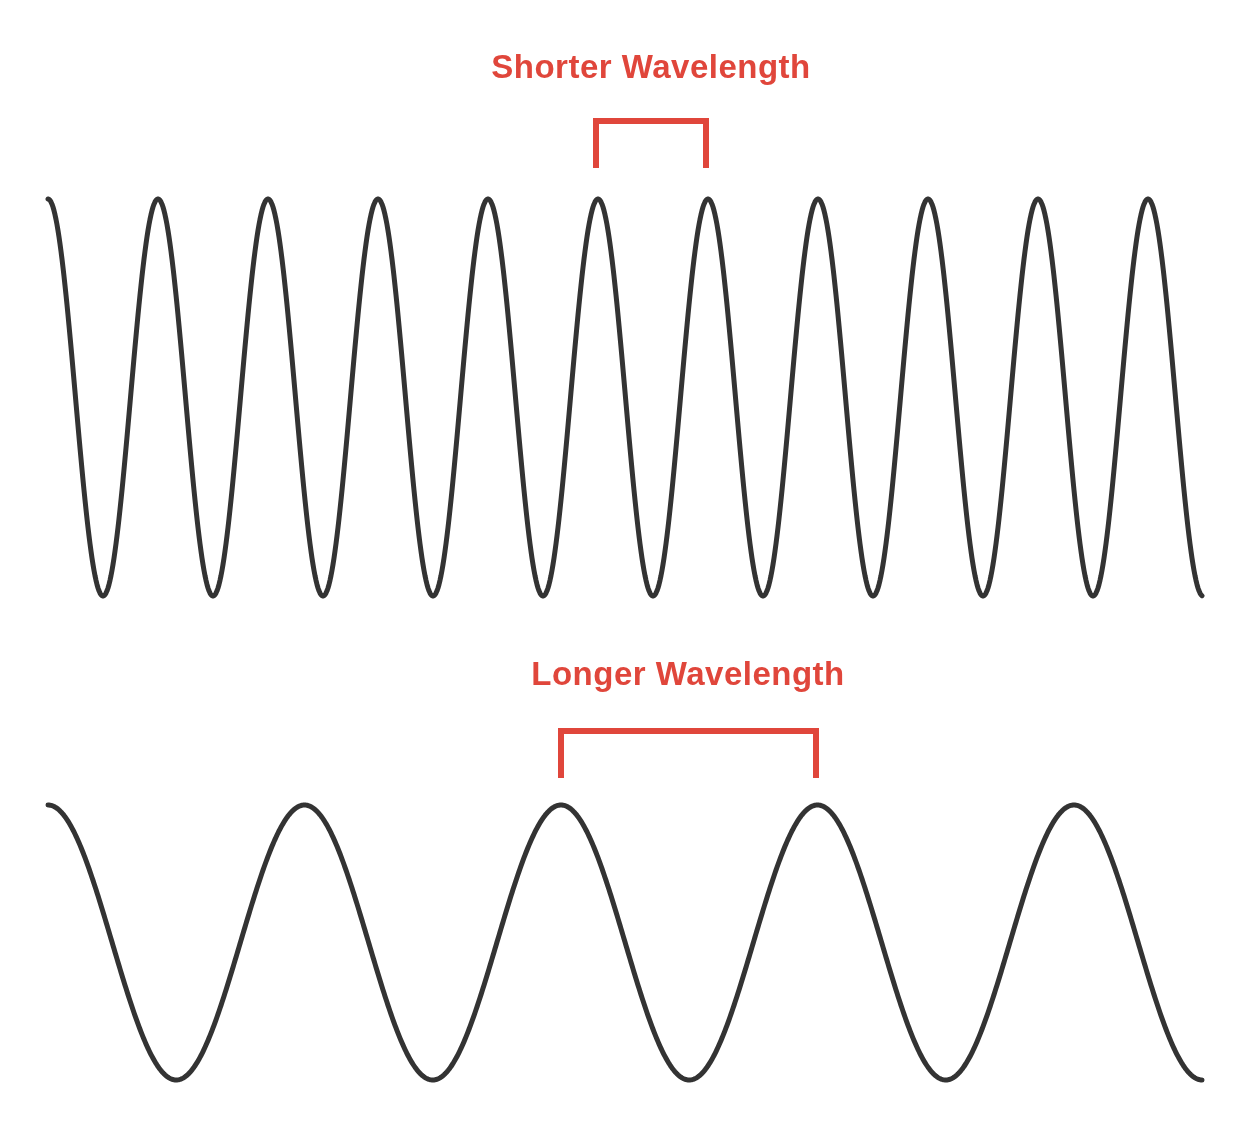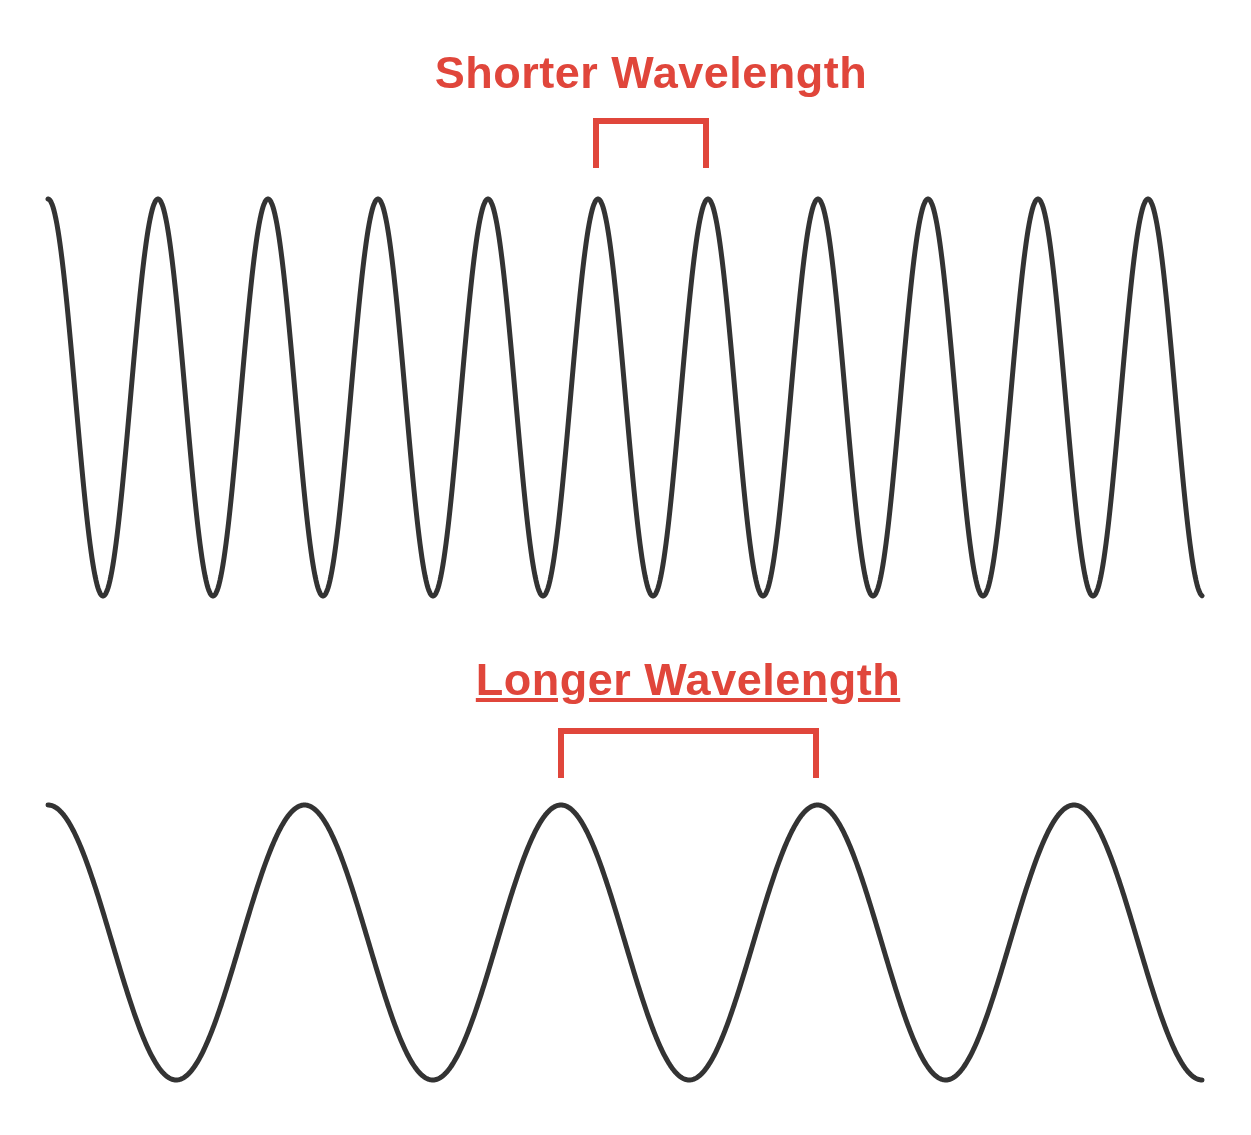--- a/index.html
+++ b/index.html
@@ -12,38 +12,38 @@
       height: 1135px;
       position: relative;
       overflow: hidden;
       font-family: "Liberation Sans", sans-serif;
     }
     .label {
       position: absolute;
       color: #E0463B;
       font-family: "Liberation Sans", sans-serif;
       font-weight: bold;
-      font-size: 45px;
+      font-size: 33px;
       line-height: 1;
       white-space: nowrap;
       letter-spacing: 0.5px;
       transform: translateX(-50%);
     }
     #label-short { left: 651px; top: 50px; }
     #label-long  { left: 688px; top: 657px; }
     svg.stage {
       position: absolute;
       left: 0;
       top: 0;
     }
   </style>
 </head>
 <body>
 
 <div id="label-short" class="label" style="color: rgb(224, 70, 59);">Shorter Wavelength</div>
-<div id="label-long" class="label" style="color: rgb(224, 70, 59); text-decoration: underline;">Longer Wavelength</div>
+<div id="label-long" class="label" style="color: rgb(224, 70, 59);">Longer Wavelength</div>
 
 <svg class="stage" width="1251" height="1135" viewBox="0 0 1251 1135">
   <path id="bracket-0" fill="none" stroke-width="6" stroke-linecap="butt" stroke-linejoin="miter" d="M596 168 L596 121 L706 121 L706 168" stroke="#E0463B"></path>
   <path id="wave-0" fill="none" stroke-linecap="round" stroke-linejoin="round" d="M48 199.00 L49 199.32 L50 200.29 L51 201.91 L52 204.16 L53 207.04 L54 210.54 L55 214.66 L56 219.37 L57 224.66 L58 230.51 L59 236.91 L60 243.83 L61 251.26 L62 259.16 L63 267.51 L64 276.29 L65 285.46 L66 295.00 L67 304.87 L68 315.04 L69 325.48 L70 336.16 L71 347.04 L72 358.08 L73 369.25 L74 380.51 L75 391.83 L76 403.17 L77 414.49 L78 425.75 L79 436.92 L80 447.96 L81 458.84 L82 469.52 L83 479.96 L84 490.13 L85 500.00 L86 509.54 L87 518.71 L88 527.49 L89 535.84 L90 543.74 L91 551.17 L92 558.09 L93 564.49 L94 570.34 L95 575.63 L96 580.34 L97 584.46 L98 587.96 L99 590.84 L100 593.09 L101 594.71 L102 595.68 L103 596.00 L104 595.68 L105 594.71 L106 593.09 L107 590.84 L108 587.96 L109 584.46 L110 580.34 L111 575.63 L112 570.34 L113 564.49 L114 558.09 L115 551.17 L116 543.74 L117 535.84 L118 527.49 L119 518.71 L120 509.54 L121 500.00 L122 490.13 L123 479.96 L124 469.52 L125 458.84 L126 447.96 L127 436.92 L128 425.75 L129 414.49 L130 403.17 L131 391.83 L132 380.51 L133 369.25 L134 358.08 L135 347.04 L136 336.16 L137 325.48 L138 315.04 L139 304.87 L140 295.00 L141 285.46 L142 276.29 L143 267.51 L144 259.16 L145 251.26 L146 243.83 L147 236.91 L148 230.51 L149 224.66 L150 219.37 L151 214.66 L152 210.54 L153 207.04 L154 204.16 L155 201.91 L156 200.29 L157 199.32 L158 199.00 L159 199.32 L160 200.29 L161 201.91 L162 204.16 L163 207.04 L164 210.54 L165 214.66 L166 219.37 L167 224.66 L168 230.51 L169 236.91 L170 243.83 L171 251.26 L172 259.16 L173 267.51 L174 276.29 L175 285.46 L176 295.00 L177 304.87 L178 315.04 L179 325.48 L180 336.16 L181 347.04 L182 358.08 L183 369.25 L184 380.51 L185 391.83 L186 403.17 L187 414.49 L188 425.75 L189 436.92 L190 447.96 L191 458.84 L192 469.52 L193 479.96 L194 490.13 L195 500.00 L196 509.54 L197 518.71 L198 527.49 L199 535.84 L200 543.74 L201 551.17 L202 558.09 L203 564.49 L204 570.34 L205 575.63 L206 580.34 L207 584.46 L208 587.96 L209 590.84 L210 593.09 L211 594.71 L212 595.68 L213 596.00 L214 595.68 L215 594.71 L216 593.09 L217 590.84 L218 587.96 L219 584.46 L220 580.34 L221 575.63 L222 570.34 L223 564.49 L224 558.09 L225 551.17 L226 543.74 L227 535.84 L228 527.49 L229 518.71 L230 509.54 L231 500.00 L232 490.13 L233 479.96 L234 469.52 L235 458.84 L236 447.96 L237 436.92 L238 425.75 L239 414.49 L240 403.17 L241 391.83 L242 380.51 L243 369.25 L244 358.08 L245 347.04 L246 336.16 L247 325.48 L248 315.04 L249 304.87 L250 295.00 L251 285.46 L252 276.29 L253 267.51 L254 259.16 L255 251.26 L256 243.83 L257 236.91 L258 230.51 L259 224.66 L260 219.37 L261 214.66 L262 210.54 L263 207.04 L264 204.16 L265 201.91 L266 200.29 L267 199.32 L268 199.00 L269 199.32 L270 200.29 L271 201.91 L272 204.16 L273 207.04 L274 210.54 L275 214.66 L276 219.37 L277 224.66 L278 230.51 L279 236.91 L280 243.83 L281 251.26 L282 259.16 L283 267.51 L284 276.29 L285 285.46 L286 295.00 L287 304.87 L288 315.04 L289 325.48 L290 336.16 L291 347.04 L292 358.08 L293 369.25 L294 380.51 L295 391.83 L296 403.17 L297 414.49 L298 425.75 L299 436.92 L300 447.96 L301 458.84 L302 469.52 L303 479.96 L304 490.13 L305 500.00 L306 509.54 L307 518.71 L308 527.49 L309 535.84 L310 543.74 L311 551.17 L312 558.09 L313 564.49 L314 570.34 L315 575.63 L316 580.34 L317 584.46 L318 587.96 L319 590.84 L320 593.09 L321 594.71 L322 595.68 L323 596.00 L324 595.68 L325 594.71 L326 593.09 L327 590.84 L328 587.96 L329 584.46 L330 580.34 L331 575.63 L332 570.34 L333 564.49 L334 558.09 L335 551.17 L336 543.74 L337 535.84 L338 527.49 L339 518.71 L340 509.54 L341 500.00 L342 490.13 L343 479.96 L344 469.52 L345 458.84 L346 447.96 L347 436.92 L348 425.75 L349 414.49 L350 403.17 L351 391.83 L352 380.51 L353 369.25 L354 358.08 L355 347.04 L356 336.16 L357 325.48 L358 315.04 L359 304.87 L360 295.00 L361 285.46 L362 276.29 L363 267.51 L364 259.16 L365 251.26 L366 243.83 L367 236.91 L368 230.51 L369 224.66 L370 219.37 L371 214.66 L372 210.54 L373 207.04 L374 204.16 L375 201.91 L376 200.29 L377 199.32 L378 199.00 L379 199.32 L380 200.29 L381 201.91 L382 204.16 L383 207.04 L384 210.54 L385 214.66 L386 219.37 L387 224.66 L388 230.51 L389 236.91 L390 243.83 L391 251.26 L392 259.16 L393 267.51 L394 276.29 L395 285.46 L396 295.00 L397 304.87 L398 315.04 L399 325.48 L400 336.16 L401 347.04 L402 358.08 L403 369.25 L404 380.51 L405 391.83 L406 403.17 L407 414.49 L408 425.75 L409 436.92 L410 447.96 L411 458.84 L412 469.52 L413 479.96 L414 490.13 L415 500.00 L416 509.54 L417 518.71 L418 527.49 L419 535.84 L420 543.74 L421 551.17 L422 558.09 L423 564.49 L424 570.34 L425 575.63 L426 580.34 L427 584.46 L428 587.96 L429 590.84 L430 593.09 L431 594.71 L432 595.68 L433 596.00 L434 595.68 L435 594.71 L436 593.09 L437 590.84 L438 587.96 L439 584.46 L440 580.34 L441 575.63 L442 570.34 L443 564.49 L444 558.09 L445 551.17 L446 543.74 L447 535.84 L448 527.49 L449 518.71 L450 509.54 L451 500.00 L452 490.13 L453 479.96 L454 469.52 L455 458.84 L456 447.96 L457 436.92 L458 425.75 L459 414.49 L460 403.17 L461 391.83 L462 380.51 L463 369.25 L464 358.08 L465 347.04 L466 336.16 L467 325.48 L468 315.04 L469 304.87 L470 295.00 L471 285.46 L472 276.29 L473 267.51 L474 259.16 L475 251.26 L476 243.83 L477 236.91 L478 230.51 L479 224.66 L480 219.37 L481 214.66 L482 210.54 L483 207.04 L484 204.16 L485 201.91 L486 200.29 L487 199.32 L488 199.00 L489 199.32 L490 200.29 L491 201.91 L492 204.16 L493 207.04 L494 210.54 L495 214.66 L496 219.37 L497 224.66 L498 230.51 L499 236.91 L500 243.83 L501 251.26 L502 259.16 L503 267.51 L504 276.29 L505 285.46 L506 295.00 L507 304.87 L508 315.04 L509 325.48 L510 336.16 L511 347.04 L512 358.08 L513 369.25 L514 380.51 L515 391.83 L516 403.17 L517 414.49 L518 425.75 L519 436.92 L520 447.96 L521 458.84 L522 469.52 L523 479.96 L524 490.13 L525 500.00 L526 509.54 L527 518.71 L528 527.49 L529 535.84 L530 543.74 L531 551.17 L532 558.09 L533 564.49 L534 570.34 L535 575.63 L536 580.34 L537 584.46 L538 587.96 L539 590.84 L540 593.09 L541 594.71 L542 595.68 L543 596.00 L544 595.68 L545 594.71 L546 593.09 L547 590.84 L548 587.96 L549 584.46 L550 580.34 L551 575.63 L552 570.34 L553 564.49 L554 558.09 L555 551.17 L556 543.74 L557 535.84 L558 527.49 L559 518.71 L560 509.54 L561 500.00 L562 490.13 L563 479.96 L564 469.52 L565 458.84 L566 447.96 L567 436.92 L568 425.75 L569 414.49 L570 403.17 L571 391.83 L572 380.51 L573 369.25 L574 358.08 L575 347.04 L576 336.16 L577 325.48 L578 315.04 L579 304.87 L580 295.00 L581 285.46 L582 276.29 L583 267.51 L584 259.16 L585 251.26 L586 243.83 L587 236.91 L588 230.51 L589 224.66 L590 219.37 L591 214.66 L592 210.54 L593 207.04 L594 204.16 L595 201.91 L596 200.29 L597 199.32 L598 199.00 L599 199.32 L600 200.29 L601 201.91 L602 204.16 L603 207.04 L604 210.54 L605 214.66 L606 219.37 L607 224.66 L608 230.51 L609 236.91 L610 243.83 L611 251.26 L612 259.16 L613 267.51 L614 276.29 L615 285.46 L616 295.00 L617 304.87 L618 315.04 L619 325.48 L620 336.16 L621 347.04 L622 358.08 L623 369.25 L624 380.51 L625 391.83 L626 403.17 L627 414.49 L628 425.75 L629 436.92 L630 447.96 L631 458.84 L632 469.52 L633 479.96 L634 490.13 L635 500.00 L636 509.54 L637 518.71 L638 527.49 L639 535.84 L640 543.74 L641 551.17 L642 558.09 L643 564.49 L644 570.34 L645 575.63 L646 580.34 L647 584.46 L648 587.96 L649 590.84 L650 593.09 L651 594.71 L652 595.68 L653 596.00 L654 595.68 L655 594.71 L656 593.09 L657 590.84 L658 587.96 L659 584.46 L660 580.34 L661 575.63 L662 570.34 L663 564.49 L664 558.09 L665 551.17 L666 543.74 L667 535.84 L668 527.49 L669 518.71 L670 509.54 L671 500.00 L672 490.13 L673 479.96 L674 469.52 L675 458.84 L676 447.96 L677 436.92 L678 425.75 L679 414.49 L680 403.17 L681 391.83 L682 380.51 L683 369.25 L684 358.08 L685 347.04 L686 336.16 L687 325.48 L688 315.04 L689 304.87 L690 295.00 L691 285.46 L692 276.29 L693 267.51 L694 259.16 L695 251.26 L696 243.83 L697 236.91 L698 230.51 L699 224.66 L700 219.37 L701 214.66 L702 210.54 L703 207.04 L704 204.16 L705 201.91 L706 200.29 L707 199.32 L708 199.00 L709 199.32 L710 200.29 L711 201.91 L712 204.16 L713 207.04 L714 210.54 L715 214.66 L716 219.37 L717 224.66 L718 230.51 L719 236.91 L720 243.83 L721 251.26 L722 259.16 L723 267.51 L724 276.29 L725 285.46 L726 295.00 L727 304.87 L728 315.04 L729 325.48 L730 336.16 L731 347.04 L732 358.08 L733 369.25 L734 380.51 L735 391.83 L736 403.17 L737 414.49 L738 425.75 L739 436.92 L740 447.96 L741 458.84 L742 469.52 L743 479.96 L744 490.13 L745 500.00 L746 509.54 L747 518.71 L748 527.49 L749 535.84 L750 543.74 L751 551.17 L752 558.09 L753 564.49 L754 570.34 L755 575.63 L756 580.34 L757 584.46 L758 587.96 L759 590.84 L760 593.09 L761 594.71 L762 595.68 L763 596.00 L764 595.68 L765 594.71 L766 593.09 L767 590.84 L768 587.96 L769 584.46 L770 580.34 L771 575.63 L772 570.34 L773 564.49 L774 558.09 L775 551.17 L776 543.74 L777 535.84 L778 527.49 L779 518.71 L780 509.54 L781 500.00 L782 490.13 L783 479.96 L784 469.52 L785 458.84 L786 447.96 L787 436.92 L788 425.75 L789 414.49 L790 403.17 L791 391.83 L792 380.51 L793 369.25 L794 358.08 L795 347.04 L796 336.16 L797 325.48 L798 315.04 L799 304.87 L800 295.00 L801 285.46 L802 276.29 L803 267.51 L804 259.16 L805 251.26 L806 243.83 L807 236.91 L808 230.51 L809 224.66 L810 219.37 L811 214.66 L812 210.54 L813 207.04 L814 204.16 L815 201.91 L816 200.29 L817 199.32 L818 199.00 L819 199.32 L820 200.29 L821 201.91 L822 204.16 L823 207.04 L824 210.54 L825 214.66 L826 219.37 L827 224.66 L828 230.51 L829 236.91 L830 243.83 L831 251.26 L832 259.16 L833 267.51 L834 276.29 L835 285.46 L836 295.00 L837 304.87 L838 315.04 L839 325.48 L840 336.16 L841 347.04 L842 358.08 L843 369.25 L844 380.51 L845 391.83 L846 403.17 L847 414.49 L848 425.75 L849 436.92 L850 447.96 L851 458.84 L852 469.52 L853 479.96 L854 490.13 L855 500.00 L856 509.54 L857 518.71 L858 527.49 L859 535.84 L860 543.74 L861 551.17 L862 558.09 L863 564.49 L864 570.34 L865 575.63 L866 580.34 L867 584.46 L868 587.96 L869 590.84 L870 593.09 L871 594.71 L872 595.68 L873 596.00 L874 595.68 L875 594.71 L876 593.09 L877 590.84 L878 587.96 L879 584.46 L880 580.34 L881 575.63 L882 570.34 L883 564.49 L884 558.09 L885 551.17 L886 543.74 L887 535.84 L888 527.49 L889 518.71 L890 509.54 L891 500.00 L892 490.13 L893 479.96 L894 469.52 L895 458.84 L896 447.96 L897 436.92 L898 425.75 L899 414.49 L900 403.17 L901 391.83 L902 380.51 L903 369.25 L904 358.08 L905 347.04 L906 336.16 L907 325.48 L908 315.04 L909 304.87 L910 295.00 L911 285.46 L912 276.29 L913 267.51 L914 259.16 L915 251.26 L916 243.83 L917 236.91 L918 230.51 L919 224.66 L920 219.37 L921 214.66 L922 210.54 L923 207.04 L924 204.16 L925 201.91 L926 200.29 L927 199.32 L928 199.00 L929 199.32 L930 200.29 L931 201.91 L932 204.16 L933 207.04 L934 210.54 L935 214.66 L936 219.37 L937 224.66 L938 230.51 L939 236.91 L940 243.83 L941 251.26 L942 259.16 L943 267.51 L944 276.29 L945 285.46 L946 295.00 L947 304.87 L948 315.04 L949 325.48 L950 336.16 L951 347.04 L952 358.08 L953 369.25 L954 380.51 L955 391.83 L956 403.17 L957 414.49 L958 425.75 L959 436.92 L960 447.96 L961 458.84 L962 469.52 L963 479.96 L964 490.13 L965 500.00 L966 509.54 L967 518.71 L968 527.49 L969 535.84 L970 543.74 L971 551.17 L972 558.09 L973 564.49 L974 570.34 L975 575.63 L976 580.34 L977 584.46 L978 587.96 L979 590.84 L980 593.09 L981 594.71 L982 595.68 L983 596.00 L984 595.68 L985 594.71 L986 593.09 L987 590.84 L988 587.96 L989 584.46 L990 580.34 L991 575.63 L992 570.34 L993 564.49 L994 558.09 L995 551.17 L996 543.74 L997 535.84 L998 527.49 L999 518.71 L1000 509.54 L1001 500.00 L1002 490.13 L1003 479.96 L1004 469.52 L1005 458.84 L1006 447.96 L1007 436.92 L1008 425.75 L1009 414.49 L1010 403.17 L1011 391.83 L1012 380.51 L1013 369.25 L1014 358.08 L1015 347.04 L1016 336.16 L1017 325.48 L1018 315.04 L1019 304.87 L1020 295.00 L1021 285.46 L1022 276.29 L1023 267.51 L1024 259.16 L1025 251.26 L1026 243.83 L1027 236.91 L1028 230.51 L1029 224.66 L1030 219.37 L1031 214.66 L1032 210.54 L1033 207.04 L1034 204.16 L1035 201.91 L1036 200.29 L1037 199.32 L1038 199.00 L1039 199.32 L1040 200.29 L1041 201.91 L1042 204.16 L1043 207.04 L1044 210.54 L1045 214.66 L1046 219.37 L1047 224.66 L1048 230.51 L1049 236.91 L1050 243.83 L1051 251.26 L1052 259.16 L1053 267.51 L1054 276.29 L1055 285.46 L1056 295.00 L1057 304.87 L1058 315.04 L1059 325.48 L1060 336.16 L1061 347.04 L1062 358.08 L1063 369.25 L1064 380.51 L1065 391.83 L1066 403.17 L1067 414.49 L1068 425.75 L1069 436.92 L1070 447.96 L1071 458.84 L1072 469.52 L1073 479.96 L1074 490.13 L1075 500.00 L1076 509.54 L1077 518.71 L1078 527.49 L1079 535.84 L1080 543.74 L1081 551.17 L1082 558.09 L1083 564.49 L1084 570.34 L1085 575.63 L1086 580.34 L1087 584.46 L1088 587.96 L1089 590.84 L1090 593.09 L1091 594.71 L1092 595.68 L1093 596.00 L1094 595.68 L1095 594.71 L1096 593.09 L1097 590.84 L1098 587.96 L1099 584.46 L1100 580.34 L1101 575.63 L1102 570.34 L1103 564.49 L1104 558.09 L1105 551.17 L1106 543.74 L1107 535.84 L1108 527.49 L1109 518.71 L1110 509.54 L1111 500.00 L1112 490.13 L1113 479.96 L1114 469.52 L1115 458.84 L1116 447.96 L1117 436.92 L1118 425.75 L1119 414.49 L1120 403.17 L1121 391.83 L1122 380.51 L1123 369.25 L1124 358.08 L1125 347.04 L1126 336.16 L1127 325.48 L1128 315.04 L1129 304.87 L1130 295.00 L1131 285.46 L1132 276.29 L1133 267.51 L1134 259.16 L1135 251.26 L1136 243.83 L1137 236.91 L1138 230.51 L1139 224.66 L1140 219.37 L1141 214.66 L1142 210.54 L1143 207.04 L1144 204.16 L1145 201.91 L1146 200.29 L1147 199.32 L1148 199.00 L1149 199.32 L1150 200.29 L1151 201.91 L1152 204.16 L1153 207.04 L1154 210.54 L1155 214.66 L1156 219.37 L1157 224.66 L1158 230.51 L1159 236.91 L1160 243.83 L1161 251.26 L1162 259.16 L1163 267.51 L1164 276.29 L1165 285.46 L1166 295.00 L1167 304.87 L1168 315.04 L1169 325.48 L1170 336.16 L1171 347.04 L1172 358.08 L1173 369.25 L1174 380.51 L1175 391.83 L1176 403.17 L1177 414.49 L1178 425.75 L1179 436.92 L1180 447.96 L1181 458.84 L1182 469.52 L1183 479.96 L1184 490.13 L1185 500.00 L1186 509.54 L1187 518.71 L1188 527.49 L1189 535.84 L1190 543.74 L1191 551.17 L1192 558.09 L1193 564.49 L1194 570.34 L1195 575.63 L1196 580.34 L1197 584.46 L1198 587.96 L1199 590.84 L1200 593.09 L1201 594.71 L1202 595.68" stroke="#333333" stroke-width="5"></path>
   <path id="bracket-1" fill="none" stroke-width="6" stroke-linecap="butt" stroke-linejoin="miter" d="M561 778 L561 731 L816 731 L816 778" stroke="#E0463B"></path>
   <path id="wave-1" fill="none" stroke-linecap="round" stroke-linejoin="round" d="M48 805.00 L49 805.04 L50 805.16 L51 805.37 L52 805.66 L53 806.03 L54 806.48 L55 807.02 L56 807.63 L57 808.33 L58 809.10 L59 809.96 L60 810.90 L61 811.91 L62 813.01 L63 814.18 L64 815.43 L65 816.75 L66 818.15 L67 819.63 L68 821.17 L69 822.80 L70 824.49 L71 826.25 L72 828.09 L73 829.99 L74 831.96 L75 833.99 L76 836.09 L77 838.26 L78 840.49 L79 842.78 L80 845.12 L81 847.53 L82 850.00 L83 852.51 L84 855.09 L85 857.71 L86 860.39 L87 863.12 L88 865.89 L89 868.71 L90 871.57 L91 874.48 L92 877.43 L93 880.41 L94 883.44 L95 886.50 L96 889.59 L97 892.71 L98 895.87 L99 899.05 L100 902.26 L101 905.49 L102 908.75 L103 912.02 L104 915.31 L105 918.62 L106 921.95 L107 925.28 L108 928.63 L109 931.98 L110 935.35 L111 938.71 L112 942.08 L113 945.45 L114 948.81 L115 952.18 L116 955.53 L117 958.88 L118 962.22 L119 965.55 L120 968.86 L121 972.16 L122 975.44 L123 978.70 L124 981.94 L125 985.15 L126 988.34 L127 991.50 L128 994.63 L129 997.73 L130 1000.80 L131 1003.83 L132 1006.83 L133 1009.79 L134 1012.70 L135 1015.58 L136 1018.41 L137 1021.19 L138 1023.93 L139 1026.62 L140 1029.26 L141 1031.85 L142 1034.38 L143 1036.86 L144 1039.28 L145 1041.64 L146 1043.95 L147 1046.19 L148 1048.37 L149 1050.49 L150 1052.54 L151 1054.53 L152 1056.45 L153 1058.30 L154 1060.08 L155 1061.79 L156 1063.43 L157 1064.99 L158 1066.49 L159 1067.91 L160 1069.25 L161 1070.52 L162 1071.71 L163 1072.82 L164 1073.86 L165 1074.81 L166 1075.69 L167 1076.49 L168 1077.20 L169 1077.84 L170 1078.39 L171 1078.86 L172 1079.26 L173 1079.56 L174 1079.79 L175 1079.94 L176 1080.00 L177 1079.98 L178 1079.87 L179 1079.69 L180 1079.42 L181 1079.07 L182 1078.64 L183 1078.12 L184 1077.53 L185 1076.85 L186 1076.10 L187 1075.26 L188 1074.34 L189 1073.35 L190 1072.27 L191 1071.12 L192 1069.89 L193 1068.59 L194 1067.21 L195 1065.75 L196 1064.22 L197 1062.62 L198 1060.94 L199 1059.20 L200 1057.38 L201 1055.49 L202 1053.54 L203 1051.52 L204 1049.44 L205 1047.29 L206 1045.08 L207 1042.80 L208 1040.47 L209 1038.08 L210 1035.63 L211 1033.12 L212 1030.56 L213 1027.95 L214 1025.28 L215 1022.57 L216 1019.81 L217 1017.00 L218 1014.15 L219 1011.25 L220 1008.31 L221 1005.34 L222 1002.32 L223 999.27 L224 996.19 L225 993.07 L226 989.92 L227 986.75 L228 983.55 L229 980.32 L230 977.07 L231 973.80 L232 970.51 L233 967.21 L234 963.88 L235 960.55 L236 957.21 L237 953.85 L238 950.49 L239 947.13 L240 943.76 L241 940.39 L242 937.03 L243 933.66 L244 930.31 L245 926.96 L246 923.61 L247 920.28 L248 916.97 L249 913.67 L250 910.38 L251 907.12 L252 903.87 L253 900.65 L254 897.46 L255 894.29 L256 891.15 L257 888.04 L258 884.96 L259 881.92 L260 878.92 L261 875.95 L262 873.02 L263 870.14 L264 867.29 L265 864.50 L266 861.75 L267 859.05 L268 856.39 L269 853.79 L270 851.25 L271 848.76 L272 846.32 L273 843.94 L274 841.62 L275 839.37 L276 837.17 L277 835.04 L278 832.97 L279 830.96 L280 829.03 L281 827.16 L282 825.36 L283 823.63 L284 821.98 L285 820.39 L286 818.88 L287 817.44 L288 816.08 L289 814.79 L290 813.58 L291 812.45 L292 811.40 L293 810.42 L294 809.52 L295 808.71 L296 807.97 L297 807.31 L298 806.74 L299 806.25 L300 805.83 L301 805.51 L302 805.26 L303 805.09 L304 805.01 L305 805.01 L306 805.09 L307 805.26 L308 805.51 L309 805.83 L310 806.25 L311 806.74 L312 807.31 L313 807.97 L314 808.71 L315 809.52 L316 810.42 L317 811.40 L318 812.45 L319 813.58 L320 814.79 L321 816.08 L322 817.44 L323 818.88 L324 820.39 L325 821.98 L326 823.63 L327 825.36 L328 827.16 L329 829.03 L330 830.96 L331 832.97 L332 835.04 L333 837.17 L334 839.37 L335 841.62 L336 843.94 L337 846.32 L338 848.76 L339 851.25 L340 853.79 L341 856.39 L342 859.05 L343 861.75 L344 864.50 L345 867.29 L346 870.14 L347 873.02 L348 875.95 L349 878.92 L350 881.92 L351 884.96 L352 888.04 L353 891.15 L354 894.29 L355 897.46 L356 900.65 L357 903.87 L358 907.12 L359 910.38 L360 913.67 L361 916.97 L362 920.28 L363 923.61 L364 926.96 L365 930.31 L366 933.66 L367 937.03 L368 940.39 L369 943.76 L370 947.13 L371 950.49 L372 953.85 L373 957.21 L374 960.55 L375 963.88 L376 967.21 L377 970.51 L378 973.80 L379 977.07 L380 980.32 L381 983.55 L382 986.75 L383 989.92 L384 993.07 L385 996.19 L386 999.27 L387 1002.32 L388 1005.34 L389 1008.31 L390 1011.25 L391 1014.15 L392 1017.00 L393 1019.81 L394 1022.57 L395 1025.28 L396 1027.95 L397 1030.56 L398 1033.12 L399 1035.63 L400 1038.08 L401 1040.47 L402 1042.80 L403 1045.08 L404 1047.29 L405 1049.44 L406 1051.52 L407 1053.54 L408 1055.49 L409 1057.38 L410 1059.20 L411 1060.94 L412 1062.62 L413 1064.22 L414 1065.75 L415 1067.21 L416 1068.59 L417 1069.89 L418 1071.12 L419 1072.27 L420 1073.35 L421 1074.34 L422 1075.26 L423 1076.10 L424 1076.85 L425 1077.53 L426 1078.12 L427 1078.64 L428 1079.07 L429 1079.42 L430 1079.69 L431 1079.87 L432 1079.98 L433 1080.00 L434 1079.94 L435 1079.79 L436 1079.56 L437 1079.26 L438 1078.86 L439 1078.39 L440 1077.84 L441 1077.20 L442 1076.49 L443 1075.69 L444 1074.81 L445 1073.86 L446 1072.82 L447 1071.71 L448 1070.52 L449 1069.25 L450 1067.91 L451 1066.49 L452 1064.99 L453 1063.43 L454 1061.79 L455 1060.08 L456 1058.30 L457 1056.45 L458 1054.53 L459 1052.54 L460 1050.49 L461 1048.37 L462 1046.19 L463 1043.95 L464 1041.64 L465 1039.28 L466 1036.86 L467 1034.38 L468 1031.85 L469 1029.26 L470 1026.62 L471 1023.93 L472 1021.19 L473 1018.41 L474 1015.58 L475 1012.70 L476 1009.79 L477 1006.83 L478 1003.83 L479 1000.80 L480 997.73 L481 994.63 L482 991.50 L483 988.34 L484 985.15 L485 981.94 L486 978.70 L487 975.44 L488 972.16 L489 968.86 L490 965.55 L491 962.22 L492 958.88 L493 955.53 L494 952.18 L495 948.81 L496 945.45 L497 942.08 L498 938.71 L499 935.35 L500 931.98 L501 928.63 L502 925.28 L503 921.95 L504 918.62 L505 915.31 L506 912.02 L507 908.75 L508 905.49 L509 902.26 L510 899.05 L511 895.87 L512 892.71 L513 889.59 L514 886.50 L515 883.44 L516 880.41 L517 877.43 L518 874.48 L519 871.57 L520 868.71 L521 865.89 L522 863.12 L523 860.39 L524 857.71 L525 855.09 L526 852.51 L527 850.00 L528 847.53 L529 845.12 L530 842.78 L531 840.49 L532 838.26 L533 836.09 L534 833.99 L535 831.96 L536 829.99 L537 828.09 L538 826.25 L539 824.49 L540 822.80 L541 821.17 L542 819.63 L543 818.15 L544 816.75 L545 815.43 L546 814.18 L547 813.01 L548 811.91 L549 810.90 L550 809.96 L551 809.10 L552 808.33 L553 807.63 L554 807.02 L555 806.48 L556 806.03 L557 805.66 L558 805.37 L559 805.16 L560 805.04 L561 805.00 L562 805.04 L563 805.16 L564 805.37 L565 805.66 L566 806.03 L567 806.48 L568 807.02 L569 807.63 L570 808.33 L571 809.10 L572 809.96 L573 810.90 L574 811.91 L575 813.01 L576 814.18 L577 815.43 L578 816.75 L579 818.15 L580 819.63 L581 821.17 L582 822.80 L583 824.49 L584 826.25 L585 828.09 L586 829.99 L587 831.96 L588 833.99 L589 836.09 L590 838.26 L591 840.49 L592 842.78 L593 845.12 L594 847.53 L595 850.00 L596 852.51 L597 855.09 L598 857.71 L599 860.39 L600 863.12 L601 865.89 L602 868.71 L603 871.57 L604 874.48 L605 877.43 L606 880.41 L607 883.44 L608 886.50 L609 889.59 L610 892.71 L611 895.87 L612 899.05 L613 902.26 L614 905.49 L615 908.75 L616 912.02 L617 915.31 L618 918.62 L619 921.95 L620 925.28 L621 928.63 L622 931.98 L623 935.35 L624 938.71 L625 942.08 L626 945.45 L627 948.81 L628 952.18 L629 955.53 L630 958.88 L631 962.22 L632 965.55 L633 968.86 L634 972.16 L635 975.44 L636 978.70 L637 981.94 L638 985.15 L639 988.34 L640 991.50 L641 994.63 L642 997.73 L643 1000.80 L644 1003.83 L645 1006.83 L646 1009.79 L647 1012.70 L648 1015.58 L649 1018.41 L650 1021.19 L651 1023.93 L652 1026.62 L653 1029.26 L654 1031.85 L655 1034.38 L656 1036.86 L657 1039.28 L658 1041.64 L659 1043.95 L660 1046.19 L661 1048.37 L662 1050.49 L663 1052.54 L664 1054.53 L665 1056.45 L666 1058.30 L667 1060.08 L668 1061.79 L669 1063.43 L670 1064.99 L671 1066.49 L672 1067.91 L673 1069.25 L674 1070.52 L675 1071.71 L676 1072.82 L677 1073.86 L678 1074.81 L679 1075.69 L680 1076.49 L681 1077.20 L682 1077.84 L683 1078.39 L684 1078.86 L685 1079.26 L686 1079.56 L687 1079.79 L688 1079.94 L689 1080.00 L690 1079.98 L691 1079.87 L692 1079.69 L693 1079.42 L694 1079.07 L695 1078.64 L696 1078.12 L697 1077.53 L698 1076.85 L699 1076.10 L700 1075.26 L701 1074.34 L702 1073.35 L703 1072.27 L704 1071.12 L705 1069.89 L706 1068.59 L707 1067.21 L708 1065.75 L709 1064.22 L710 1062.62 L711 1060.94 L712 1059.20 L713 1057.38 L714 1055.49 L715 1053.54 L716 1051.52 L717 1049.44 L718 1047.29 L719 1045.08 L720 1042.80 L721 1040.47 L722 1038.08 L723 1035.63 L724 1033.12 L725 1030.56 L726 1027.95 L727 1025.28 L728 1022.57 L729 1019.81 L730 1017.00 L731 1014.15 L732 1011.25 L733 1008.31 L734 1005.34 L735 1002.32 L736 999.27 L737 996.19 L738 993.07 L739 989.92 L740 986.75 L741 983.55 L742 980.32 L743 977.07 L744 973.80 L745 970.51 L746 967.21 L747 963.88 L748 960.55 L749 957.21 L750 953.85 L751 950.49 L752 947.13 L753 943.76 L754 940.39 L755 937.03 L756 933.66 L757 930.31 L758 926.96 L759 923.61 L760 920.28 L761 916.97 L762 913.67 L763 910.38 L764 907.12 L765 903.87 L766 900.65 L767 897.46 L768 894.29 L769 891.15 L770 888.04 L771 884.96 L772 881.92 L773 878.92 L774 875.95 L775 873.02 L776 870.14 L777 867.29 L778 864.50 L779 861.75 L780 859.05 L781 856.39 L782 853.79 L783 851.25 L784 848.76 L785 846.32 L786 843.94 L787 841.62 L788 839.37 L789 837.17 L790 835.04 L791 832.97 L792 830.96 L793 829.03 L794 827.16 L795 825.36 L796 823.63 L797 821.98 L798 820.39 L799 818.88 L800 817.44 L801 816.08 L802 814.79 L803 813.58 L804 812.45 L805 811.40 L806 810.42 L807 809.52 L808 808.71 L809 807.97 L810 807.31 L811 806.74 L812 806.25 L813 805.83 L814 805.51 L815 805.26 L816 805.09 L817 805.01 L818 805.01 L819 805.09 L820 805.26 L821 805.51 L822 805.83 L823 806.25 L824 806.74 L825 807.31 L826 807.97 L827 808.71 L828 809.52 L829 810.42 L830 811.40 L831 812.45 L832 813.58 L833 814.79 L834 816.08 L835 817.44 L836 818.88 L837 820.39 L838 821.98 L839 823.63 L840 825.36 L841 827.16 L842 829.03 L843 830.96 L844 832.97 L845 835.04 L846 837.17 L847 839.37 L848 841.62 L849 843.94 L850 846.32 L851 848.76 L852 851.25 L853 853.79 L854 856.39 L855 859.05 L856 861.75 L857 864.50 L858 867.29 L859 870.14 L860 873.02 L861 875.95 L862 878.92 L863 881.92 L864 884.96 L865 888.04 L866 891.15 L867 894.29 L868 897.46 L869 900.65 L870 903.87 L871 907.12 L872 910.38 L873 913.67 L874 916.97 L875 920.28 L876 923.61 L877 926.96 L878 930.31 L879 933.66 L880 937.03 L881 940.39 L882 943.76 L883 947.13 L884 950.49 L885 953.85 L886 957.21 L887 960.55 L888 963.88 L889 967.21 L890 970.51 L891 973.80 L892 977.07 L893 980.32 L894 983.55 L895 986.75 L896 989.92 L897 993.07 L898 996.19 L899 999.27 L900 1002.32 L901 1005.34 L902 1008.31 L903 1011.25 L904 1014.15 L905 1017.00 L906 1019.81 L907 1022.57 L908 1025.28 L909 1027.95 L910 1030.56 L911 1033.12 L912 1035.63 L913 1038.08 L914 1040.47 L915 1042.80 L916 1045.08 L917 1047.29 L918 1049.44 L919 1051.52 L920 1053.54 L921 1055.49 L922 1057.38 L923 1059.20 L924 1060.94 L925 1062.62 L926 1064.22 L927 1065.75 L928 1067.21 L929 1068.59 L930 1069.89 L931 1071.12 L932 1072.27 L933 1073.35 L934 1074.34 L935 1075.26 L936 1076.10 L937 1076.85 L938 1077.53 L939 1078.12 L940 1078.64 L941 1079.07 L942 1079.42 L943 1079.69 L944 1079.87 L945 1079.98 L946 1080.00 L947 1079.94 L948 1079.79 L949 1079.56 L950 1079.26 L951 1078.86 L952 1078.39 L953 1077.84 L954 1077.20 L955 1076.49 L956 1075.69 L957 1074.81 L958 1073.86 L959 1072.82 L960 1071.71 L961 1070.52 L962 1069.25 L963 1067.91 L964 1066.49 L965 1064.99 L966 1063.43 L967 1061.79 L968 1060.08 L969 1058.30 L970 1056.45 L971 1054.53 L972 1052.54 L973 1050.49 L974 1048.37 L975 1046.19 L976 1043.95 L977 1041.64 L978 1039.28 L979 1036.86 L980 1034.38 L981 1031.85 L982 1029.26 L983 1026.62 L984 1023.93 L985 1021.19 L986 1018.41 L987 1015.58 L988 1012.70 L989 1009.79 L990 1006.83 L991 1003.83 L992 1000.80 L993 997.73 L994 994.63 L995 991.50 L996 988.34 L997 985.15 L998 981.94 L999 978.70 L1000 975.44 L1001 972.16 L1002 968.86 L1003 965.55 L1004 962.22 L1005 958.88 L1006 955.53 L1007 952.18 L1008 948.81 L1009 945.45 L1010 942.08 L1011 938.71 L1012 935.35 L1013 931.98 L1014 928.63 L1015 925.28 L1016 921.95 L1017 918.62 L1018 915.31 L1019 912.02 L1020 908.75 L1021 905.49 L1022 902.26 L1023 899.05 L1024 895.87 L1025 892.71 L1026 889.59 L1027 886.50 L1028 883.44 L1029 880.41 L1030 877.43 L1031 874.48 L1032 871.57 L1033 868.71 L1034 865.89 L1035 863.12 L1036 860.39 L1037 857.71 L1038 855.09 L1039 852.51 L1040 850.00 L1041 847.53 L1042 845.12 L1043 842.78 L1044 840.49 L1045 838.26 L1046 836.09 L1047 833.99 L1048 831.96 L1049 829.99 L1050 828.09 L1051 826.25 L1052 824.49 L1053 822.80 L1054 821.17 L1055 819.63 L1056 818.15 L1057 816.75 L1058 815.43 L1059 814.18 L1060 813.01 L1061 811.91 L1062 810.90 L1063 809.96 L1064 809.10 L1065 808.33 L1066 807.63 L1067 807.02 L1068 806.48 L1069 806.03 L1070 805.66 L1071 805.37 L1072 805.16 L1073 805.04 L1074 805.00 L1075 805.04 L1076 805.16 L1077 805.37 L1078 805.66 L1079 806.03 L1080 806.48 L1081 807.02 L1082 807.63 L1083 808.33 L1084 809.10 L1085 809.96 L1086 810.90 L1087 811.91 L1088 813.01 L1089 814.18 L1090 815.43 L1091 816.75 L1092 818.15 L1093 819.63 L1094 821.17 L1095 822.80 L1096 824.49 L1097 826.25 L1098 828.09 L1099 829.99 L1100 831.96 L1101 833.99 L1102 836.09 L1103 838.26 L1104 840.49 L1105 842.78 L1106 845.12 L1107 847.53 L1108 850.00 L1109 852.51 L1110 855.09 L1111 857.71 L1112 860.39 L1113 863.12 L1114 865.89 L1115 868.71 L1116 871.57 L1117 874.48 L1118 877.43 L1119 880.41 L1120 883.44 L1121 886.50 L1122 889.59 L1123 892.71 L1124 895.87 L1125 899.05 L1126 902.26 L1127 905.49 L1128 908.75 L1129 912.02 L1130 915.31 L1131 918.62 L1132 921.95 L1133 925.28 L1134 928.63 L1135 931.98 L1136 935.35 L1137 938.71 L1138 942.08 L1139 945.45 L1140 948.81 L1141 952.18 L1142 955.53 L1143 958.88 L1144 962.22 L1145 965.55 L1146 968.86 L1147 972.16 L1148 975.44 L1149 978.70 L1150 981.94 L1151 985.15 L1152 988.34 L1153 991.50 L1154 994.63 L1155 997.73 L1156 1000.80 L1157 1003.83 L1158 1006.83 L1159 1009.79 L1160 1012.70 L1161 1015.58 L1162 1018.41 L1163 1021.19 L1164 1023.93 L1165 1026.62 L1166 1029.26 L1167 1031.85 L1168 1034.38 L1169 1036.86 L1170 1039.28 L1171 1041.64 L1172 1043.95 L1173 1046.19 L1174 1048.37 L1175 1050.49 L1176 1052.54 L1177 1054.53 L1178 1056.45 L1179 1058.30 L1180 1060.08 L1181 1061.79 L1182 1063.43 L1183 1064.99 L1184 1066.49 L1185 1067.91 L1186 1069.25 L1187 1070.52 L1188 1071.71 L1189 1072.82 L1190 1073.86 L1191 1074.81 L1192 1075.69 L1193 1076.49 L1194 1077.20 L1195 1077.84 L1196 1078.39 L1197 1078.86 L1198 1079.26 L1199 1079.56 L1200 1079.79 L1201 1079.94 L1202 1080.00" stroke="#333333" stroke-width="5"></path>
 </svg>
 
 </body></html>

